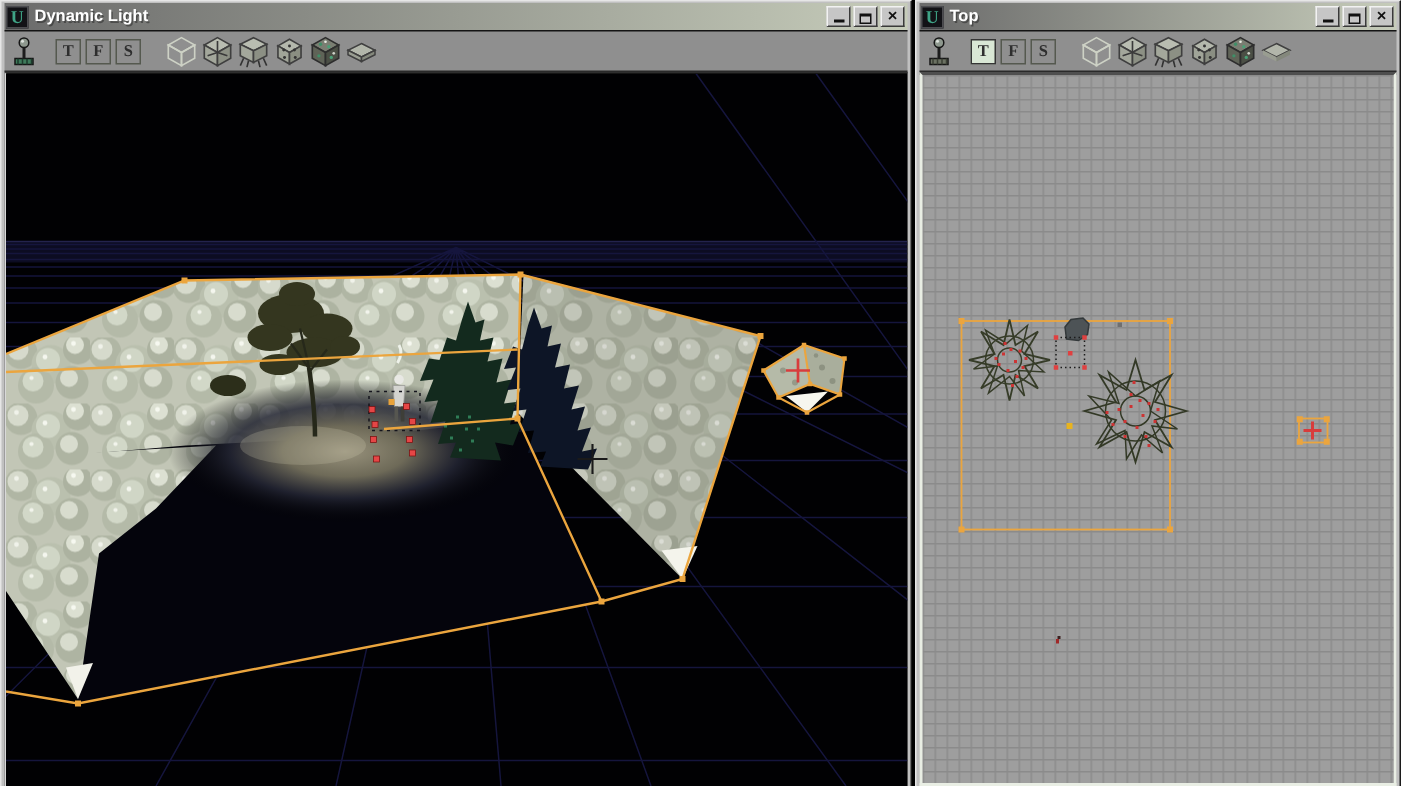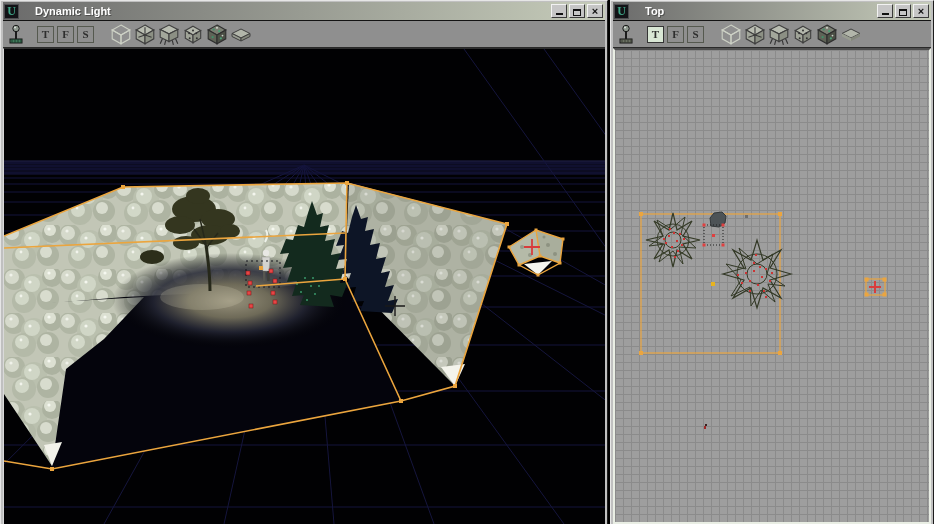--- a/index.html
+++ b/index.html
@@ -9,21 +9,21 @@
           border-top:1px solid #e6e6e6;border-left:1px solid #e6e6e6;border-right:1px solid #1c1c1c;
           padding:1px 2px 0 2px;display:flex;flex-direction:column;}
   #win-left{left:0;width:608px;}
   #win-right{left:610px;width:324px;}
   .titlebar{height:18px;display:flex;align-items:center;
             background:linear-gradient(to right,#6b6b6b,#c6ccba);
             color:#fff;font-size:11px;font-weight:bold;flex:0 0 auto;}
   .logo{width:15px;height:15px;margin-left:1px;background:#121216;border:1px solid #4c4c50;
         color:#3fa386;font-family:"Liberation Serif",serif;font-weight:bold;font-size:12px;
         display:flex;align-items:center;justify-content:center;line-height:1;box-sizing:border-box;}
-  .title-text{margin-left:16px;text-shadow:1px 1px 0 rgba(0,0,0,.35);}
+  .title-text{margin-left:4px;text-shadow:1px 1px 0 rgba(0,0,0,.35);}
   .controls{margin-left:auto;margin-right:2px;display:flex;gap:2px;}
   .ctl{width:16px;height:14px;background:#c6c6c6;border-top:1px solid #f2f2f2;border-left:1px solid #f2f2f2;
        border-right:1px solid #3a3a3a;border-bottom:1px solid #3a3a3a;padding:0;position:relative;
        display:flex;align-items:flex-end;justify-content:center;cursor:default;}
   .glyph-min{width:7px;height:2px;background:#111;margin-bottom:2px;}
   .glyph-max{width:8px;height:7px;border:1px solid #111;border-top:2px solid #111;margin-bottom:1px;box-sizing:border-box;}
   .glyph-close{font-size:11px;font-weight:bold;color:#111;line-height:12px;margin-bottom:0px;}
   .toolbar{height:26px;flex:0 0 auto;background:#8f8f8f;border-top:1px solid #141414;
            border-bottom:1px solid #2a2a2a;display:flex;align-items:center;}
   .joy{margin-left:4px;width:18px;height:20px;}

